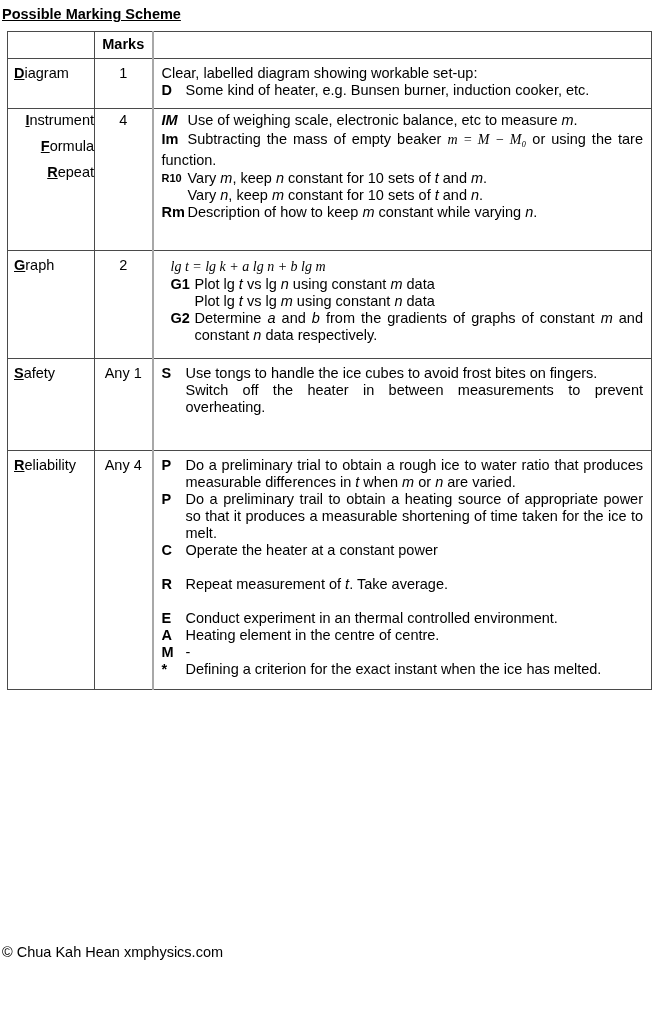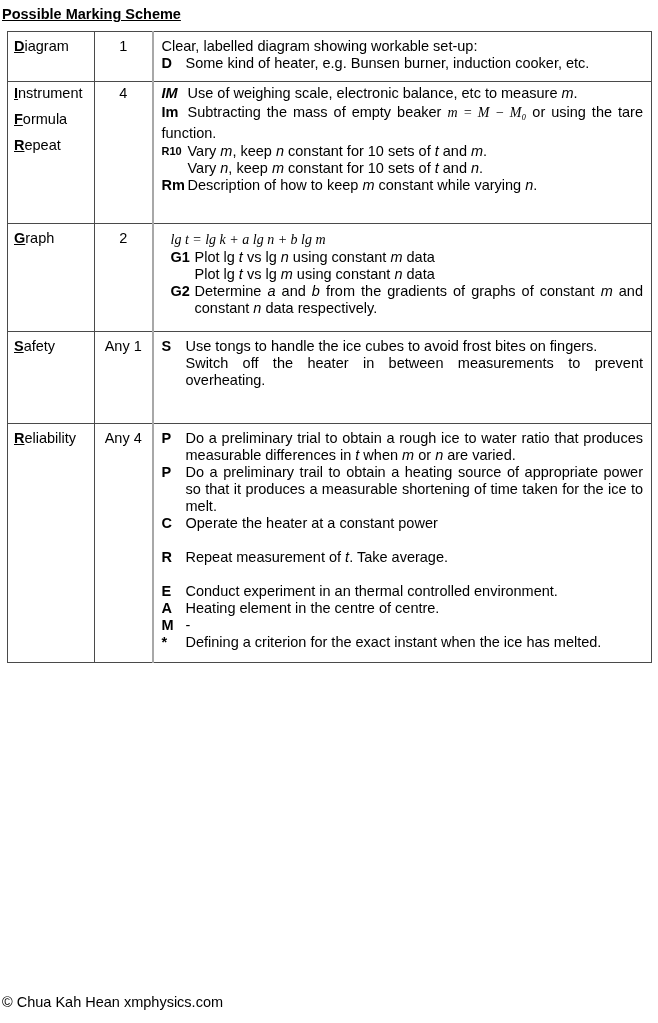--- a/index.html
+++ b/index.html
@@ -18,47 +18,52 @@
   table.scheme td {
     border: 1.2px solid #4a4a4a; vertical-align: top; padding: 0;
     line-height: 17px; font-size: 14.5px;
   }
   table.scheme td.c3 { border-left: 2px solid #a8a8a8; margin-top: 18px; }
   col.col1 { width: 87px; }
   col.col2 { width: 58px; }
   .lbl { padding: 6px 0 0 6px; }
   .lbl.b { font-weight: bold; }
   .lbl .ul { font-weight: bold; text-decoration: underline; }
-  .lbl-stack div { height: 26px; }
+  .lbl-stack div { height: 26px; text-align: right; }
   .mk { text-align: center; padding-top: 6px; }
   .mk.b { font-weight: bold; }
   .desc { padding: 6px 8px 0 8px; text-align: justify; }
   .ln { display: flex; }
   .code { font-weight: bold; width: 24px; flex: 0 0 24px; }
   .txt { flex: 1; text-align: justify; }
   .gap { height: 17px; }
   i { font-style: italic; }
   .math { font-family: "Liberation Serif", serif; font-size: 14px; }
   .math i { font-style: italic; }
-  .footer-left { position: absolute; left: 2px; top: 994px; font-size: 14.5px; }
+  .footer-left { position: absolute; left: 2px; top: 944px; font-size: 14.5px; }
   .footer-right { position: absolute; right: 10px; top: 994px; font-size: 14.5px; margin-top: 29px; }
 </style>
 </head>
 <body>
 
 <div class="title">Possible Marking Scheme</div>
 
 <table class="scheme">
   <colgroup>
       <col class="col1">
       <col class="col2">
       <col>
     </colgroup>
 
   <tbody>
+      <tr style="height:27px">
+    <td></td>
+    <td class="mk b" style="padding-top:4px">Marks</td>
+    <td class="c3"></td>
+  </tr>
 
   <tr style="height:50px">
     <td>
       <div class="lbl"><span class="ul">D</span><span>iagram</span></div>
     </td>
     <td>
           <div class="mk">1</div>
         </td>
     <td class="c3">
       <div class="desc">

